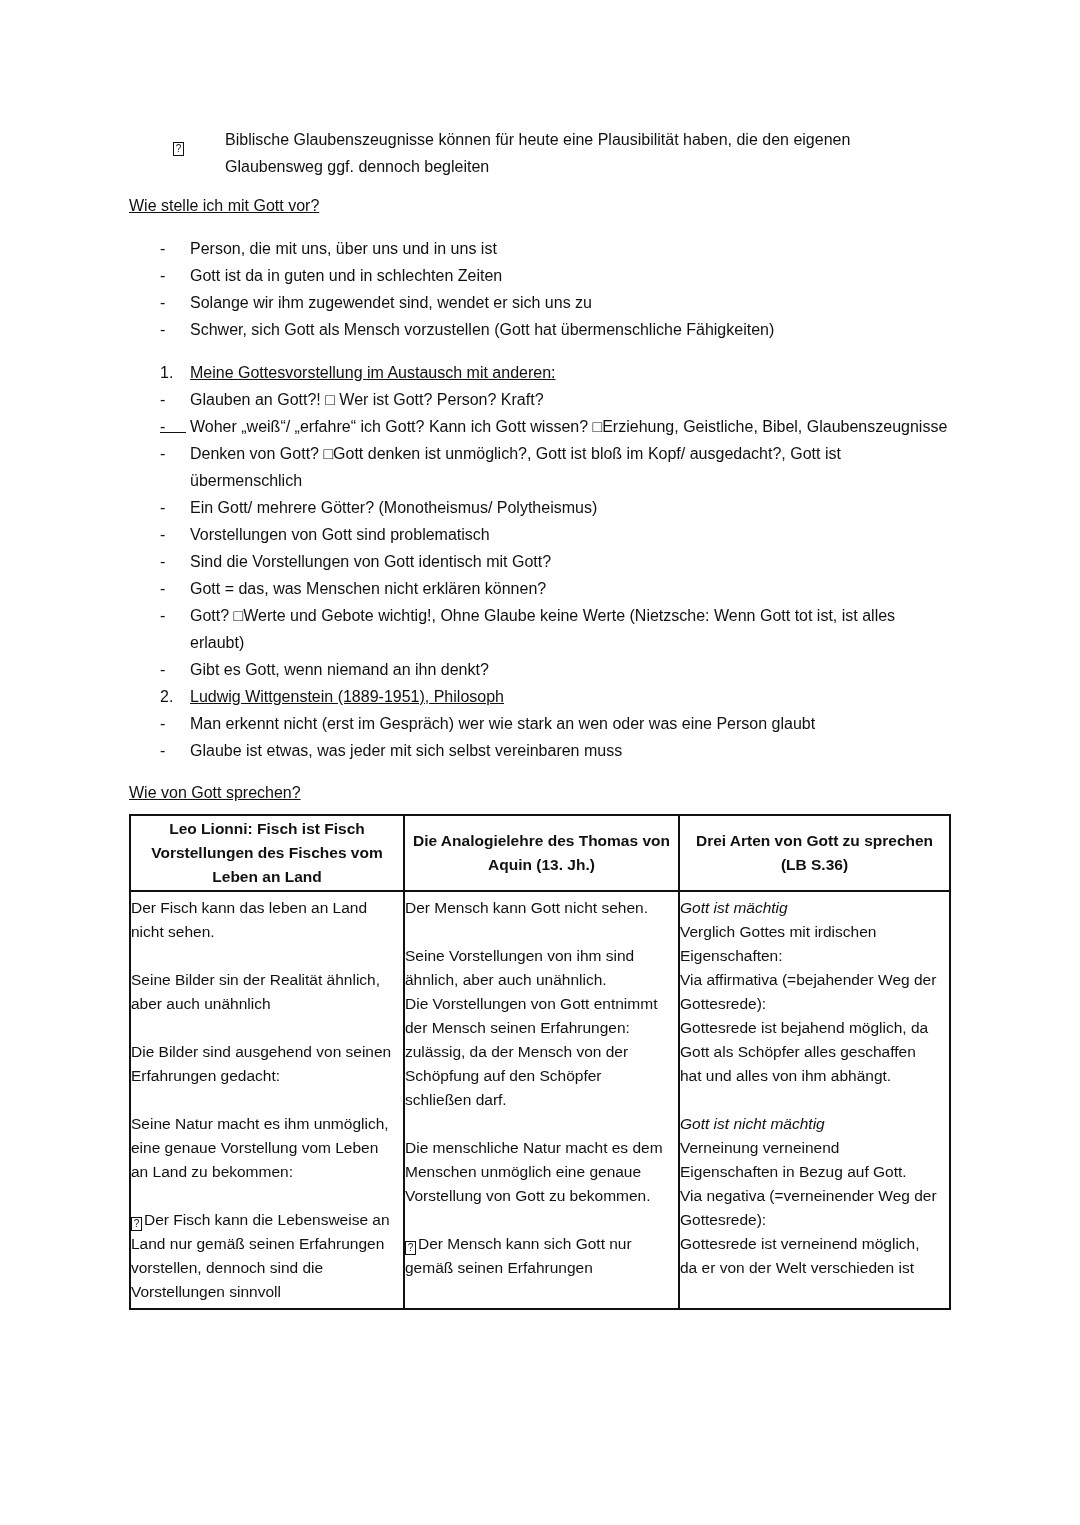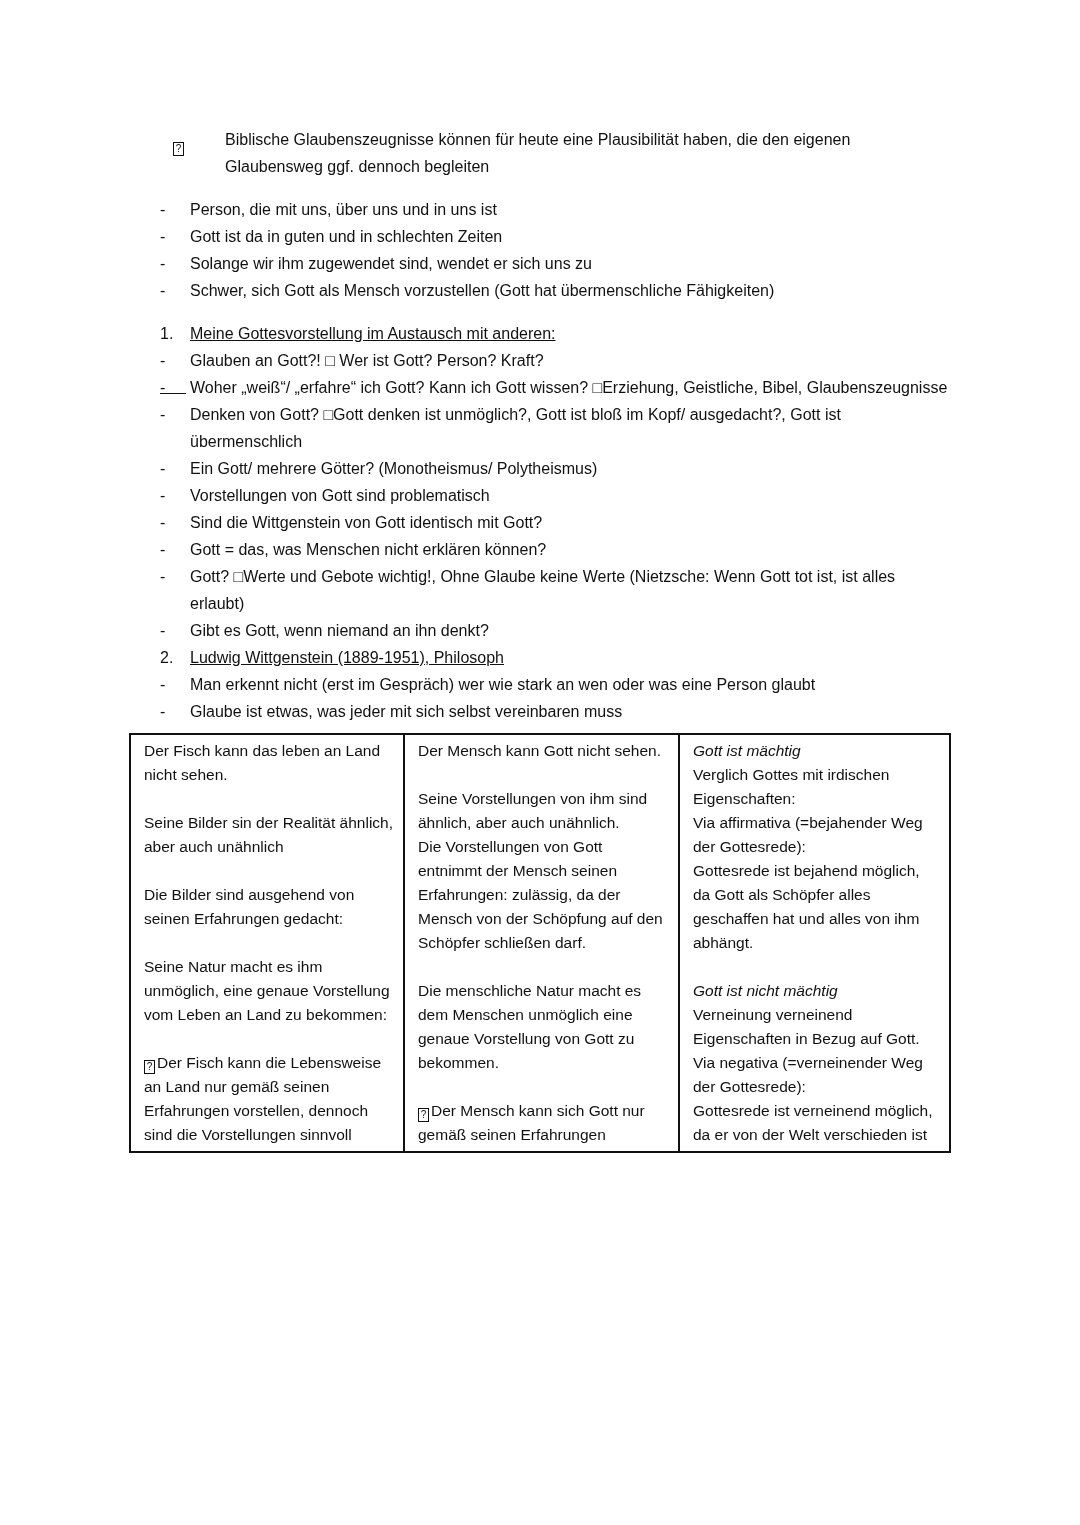--- a/index.html
+++ b/index.html
@@ -43,37 +43,38 @@
     width:820px; margin-top:8px;
     font-size:15.5px; line-height:24px;
   }
   table.wvg th, table.wvg td { border:2px solid #111; }
   table.wvg th {
     font-weight:bold; text-align:center; vertical-align:middle;
     padding:1px 4px; height:70px; box-sizing:border-box;
   }
   table.wvg td {
     vertical-align:top; text-align:left;
-    padding:4px 10px 4px 13px; height:404px; box-sizing:border-box;
+    padding:4px 10px 4px 0; height:404px; box-sizing:border-box;
   }
   .para { margin:0; }
   .gap { margin-top:24px; }
   .ital { font-style:italic; }
   .tofu-inline { margin-right:2px; }
 </style>
 </head>
 <body>
 
 <div class="page">
 
   <div class="intro-item">
     <span class="intro-marker"><span class="tofu">?</span></span>
     <span class="t">Biblische Glaubenszeugnisse können für heute eine Plausibilität haben, die den eigenen Glaubensweg ggf. dennoch begleiten</span>
   </div>
 
+  <div class="heading h-s1">Wie stelle ich mit Gott vor?</div>
   <div class="list">
     <div class="li">
       <span class="m">-</span>
       <span class="t">Person, die mit uns, über uns und in uns ist</span>
     </div>
     <div class="li">
       <span class="m">-</span>
       <span class="t">Gott ist da in guten und in schlechten Zeiten</span>
     </div>
     <div class="li">
@@ -106,21 +107,21 @@
     <div class="li">
       <span class="m">-</span>
       <span class="t">Ein Gott/ mehrere Götter? (Monotheismus/ Polytheismus)</span>
     </div>
     <div class="li">
       <span class="m">-</span>
       <span class="t">Vorstellungen von Gott sind problematisch</span>
     </div>
     <div class="li">
       <span class="m">-</span>
-      <span class="t">Sind die Wittgenstein von Gott identisch mit Gott?</span>
+      <span class="t">Sind die Vorstellungen von Gott identisch mit Gott?</span>
     </div>
     <div class="li">
       <span class="m">-</span>
       <span class="t">Gott = das, was Menschen nicht erklären können?</span>
     </div>
     <div class="li">
       <span class="m">-</span>
       <span class="t">Gott? □Werte und Gebote wichtig!, Ohne Glaube keine Werte (Nietzsche: Wenn Gott tot ist, ist alles erlaubt)</span>
     </div>
     <div class="li">
@@ -134,28 +135,37 @@
     <div class="li">
       <span class="m">-</span>
       <span class="t">Man erkennt nicht (erst im Gespräch) wer wie stark an wen oder was eine Person glaubt</span>
     </div>
     <div class="li">
       <span class="m">-</span>
       <span class="t">Glaube ist etwas, was jeder mit sich selbst vereinbaren muss</span>
     </div>
   </div>
 
+  <div class="heading h-s3">Wie von Gott sprechen?</div>
 
   <table class="wvg">
     <colgroup>
         <col style="width:274px">
         <col style="width:275px">
         <col style="width:271px">
       </colgroup>
     <tbody>
+        <tr>
+      <th>
+        <div>Leo Lionni: Fisch ist Fisch</div>
+        <div>Vorstellungen des Fisches vom Leben an Land</div>
+      </th>
+      <th>Die Analogielehre des Thomas von Aquin (13. Jh.)</th>
+      <th>Drei Arten von Gott zu sprechen (LB S.36)</th>
+    </tr>
     <tr>
       <td>
         <div class="para">Der Fisch kann das leben an Land nicht sehen.</div>
         <div class="para gap">Seine Bilder sin der Realität ähnlich, aber auch unähnlich</div>
         <div class="para gap">Die Bilder sind ausgehend von seinen Erfahrungen gedacht:</div>
         <div class="para gap">Seine Natur macht es ihm unmöglich, eine genaue Vorstellung vom Leben an Land zu bekommen:</div>
         <div class="para gap"><span class="tofu tofu-inline">?</span><span>Der Fisch kann die Lebensweise an Land nur gemäß seinen Erfahrungen vorstellen, dennoch sind die Vorstellungen sinnvoll</span></div>
       </td>
       <td>
         <div class="para">Der Mensch kann Gott nicht sehen.</div>

